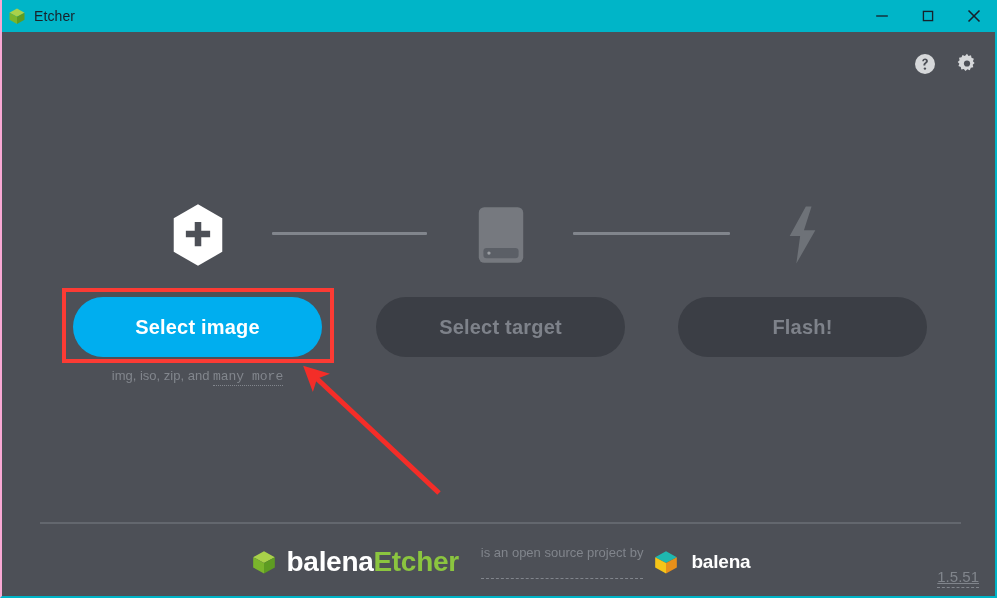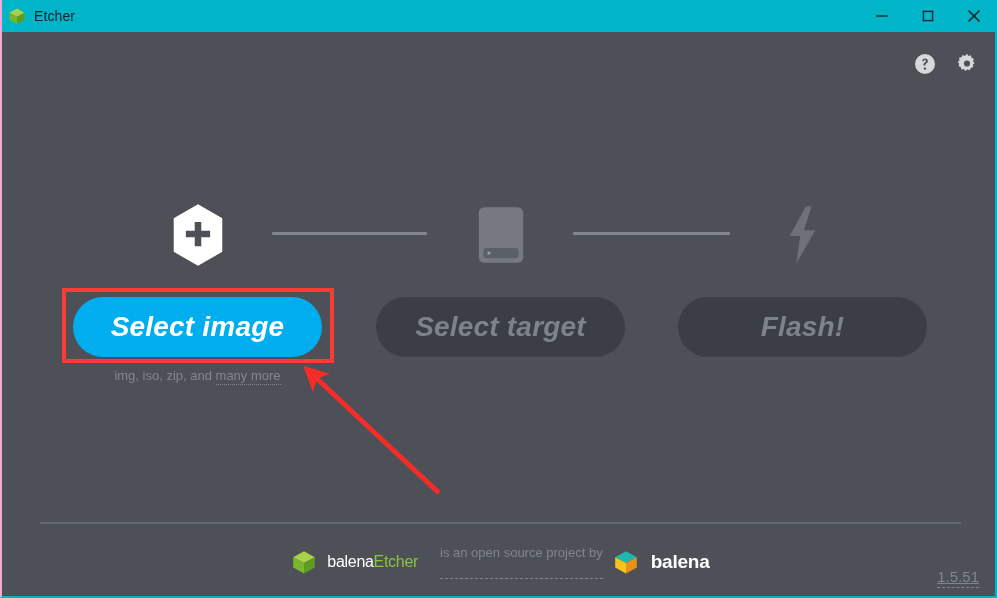--- a/index.html
+++ b/index.html
@@ -112,25 +112,24 @@
     height: 60px;
   }
   .step-button {
     position: absolute;
     top: 0;
     width: 249px;
     height: 60px;
     border: none;
     border-radius: 30px;
     font-family: "Liberation Sans", sans-serif;
-    font-size: 28px;
+    font-size: 20px;
     font-weight: bold;
     letter-spacing: 0.2px;
     padding: 0;
-    font-style: italic;
   }
   #select-image-button {
     left: 71px;
     background: #00aeef;
     color: #ffffff;
     cursor: pointer;
   }
   #select-target-button {
     left: 374px;
     background: #3b3e45;
@@ -148,20 +147,21 @@
     top: 368px;
     width: 249px;
     text-align: center;
     color: #82868d;
     font-size: 13px;
     white-space: nowrap;
   }
   #image-hint .dotted {
     border-bottom: 1px dotted #82868d;
     padding-bottom: 1px;
+    font-family: Liberation Mono, monospace;
   }
 
   
   #footer-divider {
     position: absolute;
     left: 38px;
     top: 522px;
     width: 921px;
     height: 2px;
     background: #63676e;
@@ -179,22 +179,22 @@
     top: 0;
     width: 997px;
     display: flex;
     align-items: center;
     justify-content: center;
     gap: 10px;
     height: 34px;
   }
   .footer-logo-icon { width: 26px; height: 26px; display: block; }
   #etcher-wordmark {
-    font-size: 16px;
-    font-weight: normal;
+    font-size: 28px;
+    font-weight: bold;
     letter-spacing: -0.3px;
     margin-left: 0;
   }
   #etcher-wordmark .balena-part { color: #ffffff; }
   #etcher-wordmark .etcher-part { color: #8bc53f; }
   #footer-tagline {
     color: #81858c;
     font-size: 13px;
     margin-left: 12px;
     border-bottom: 1px dashed #81858c;

